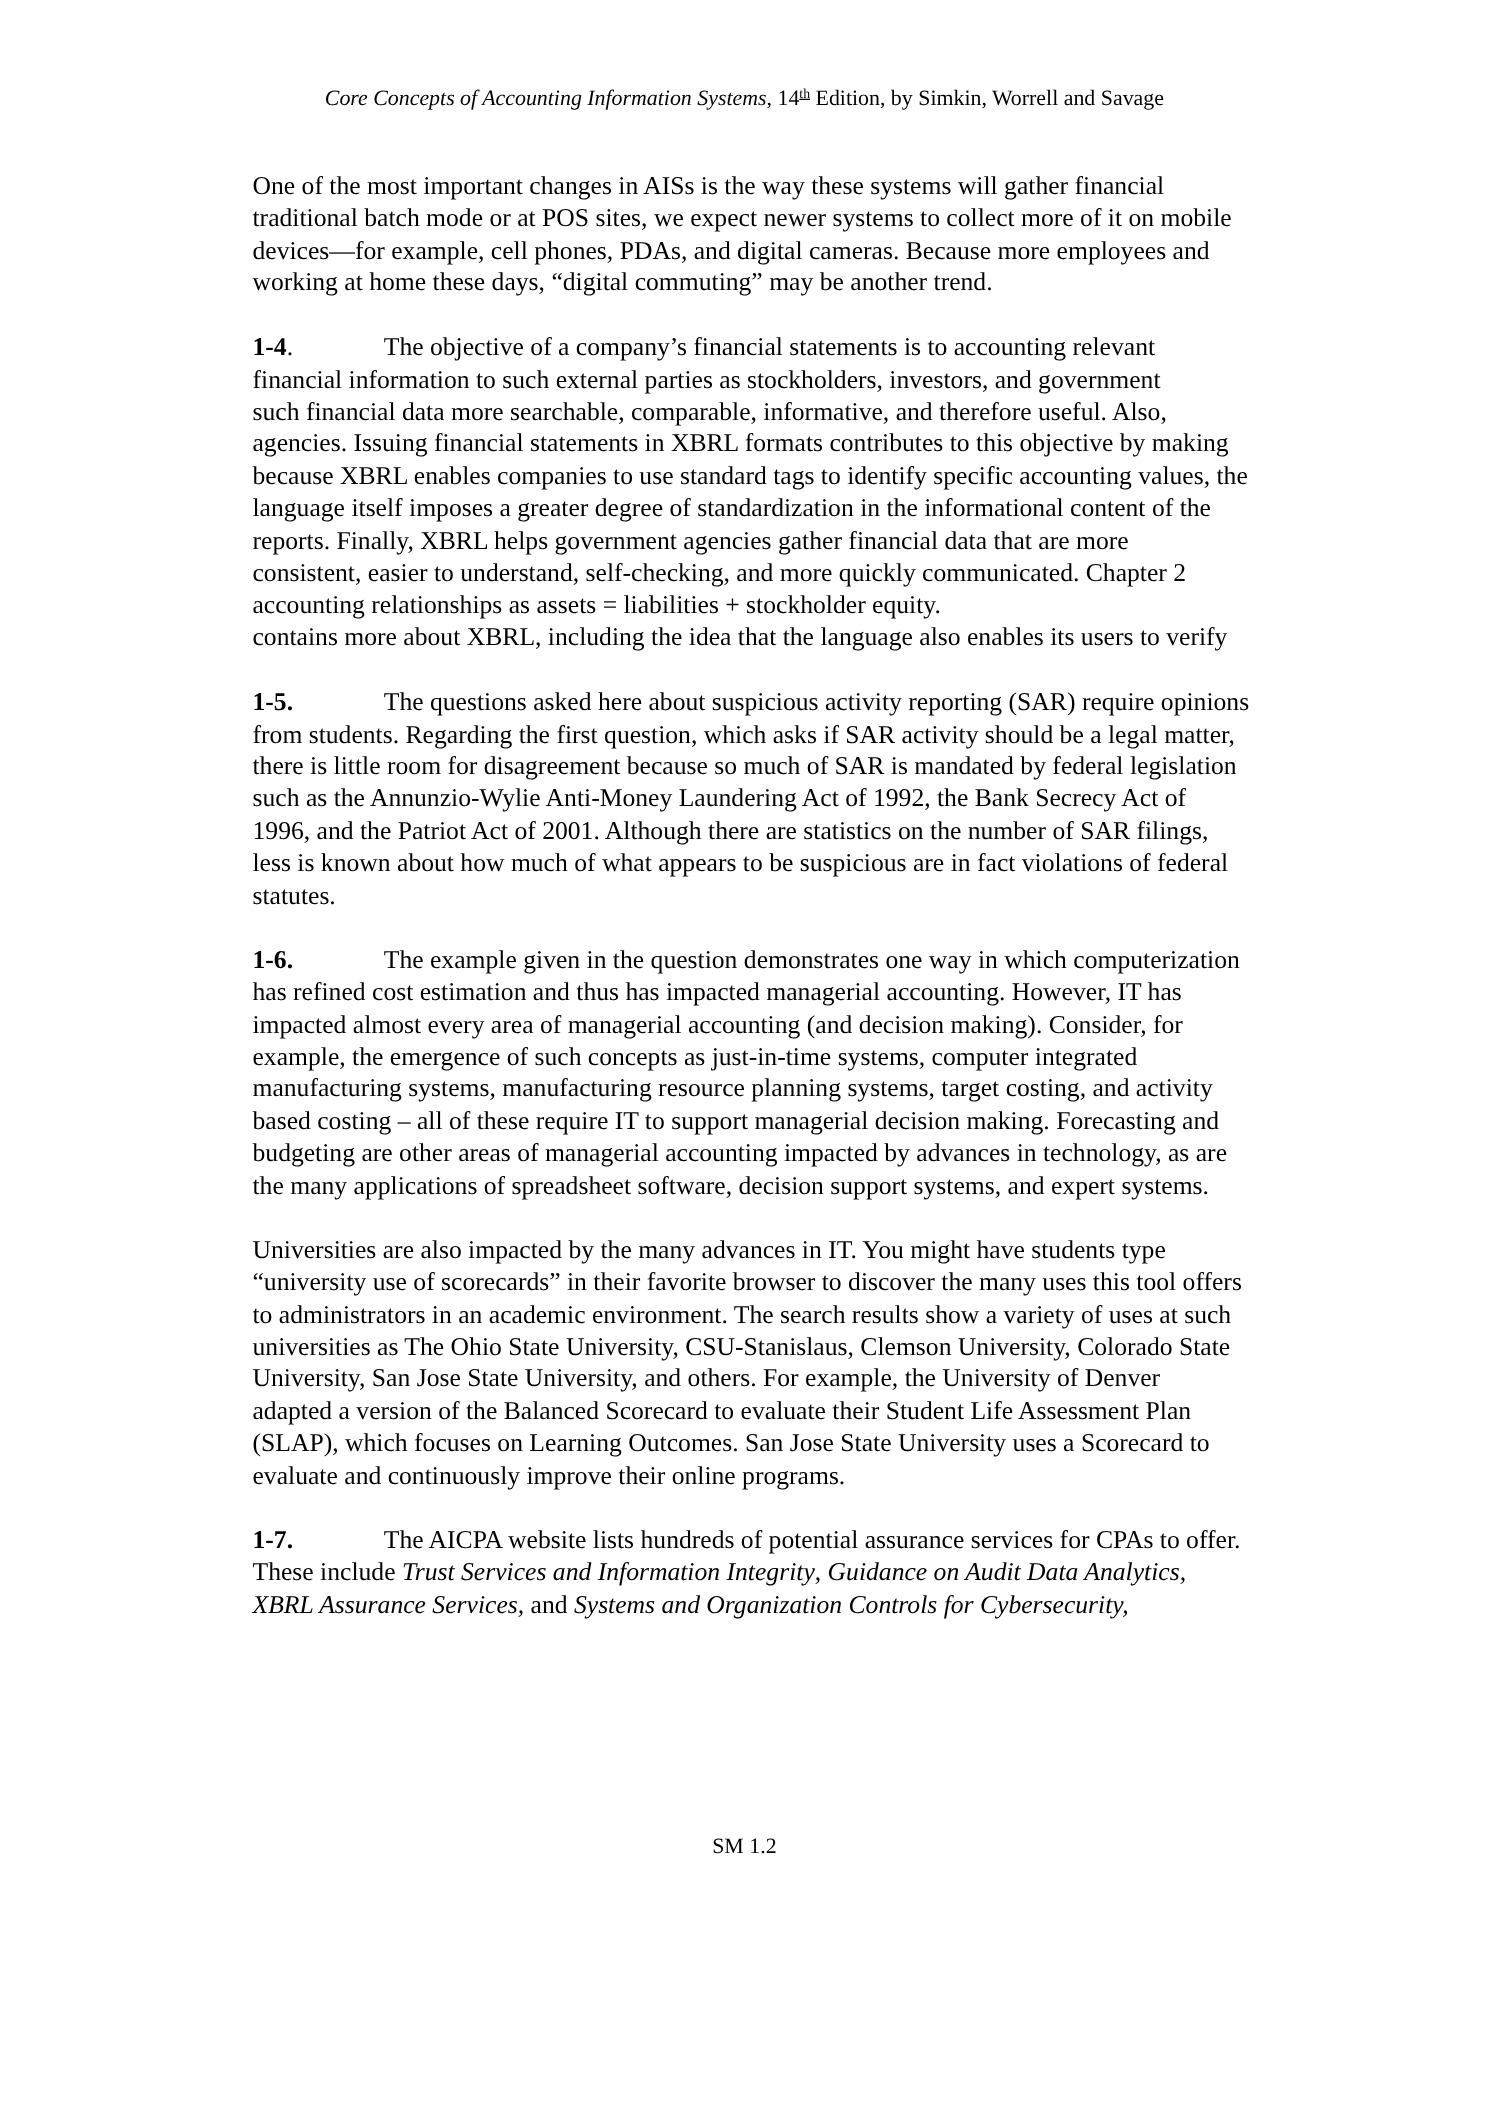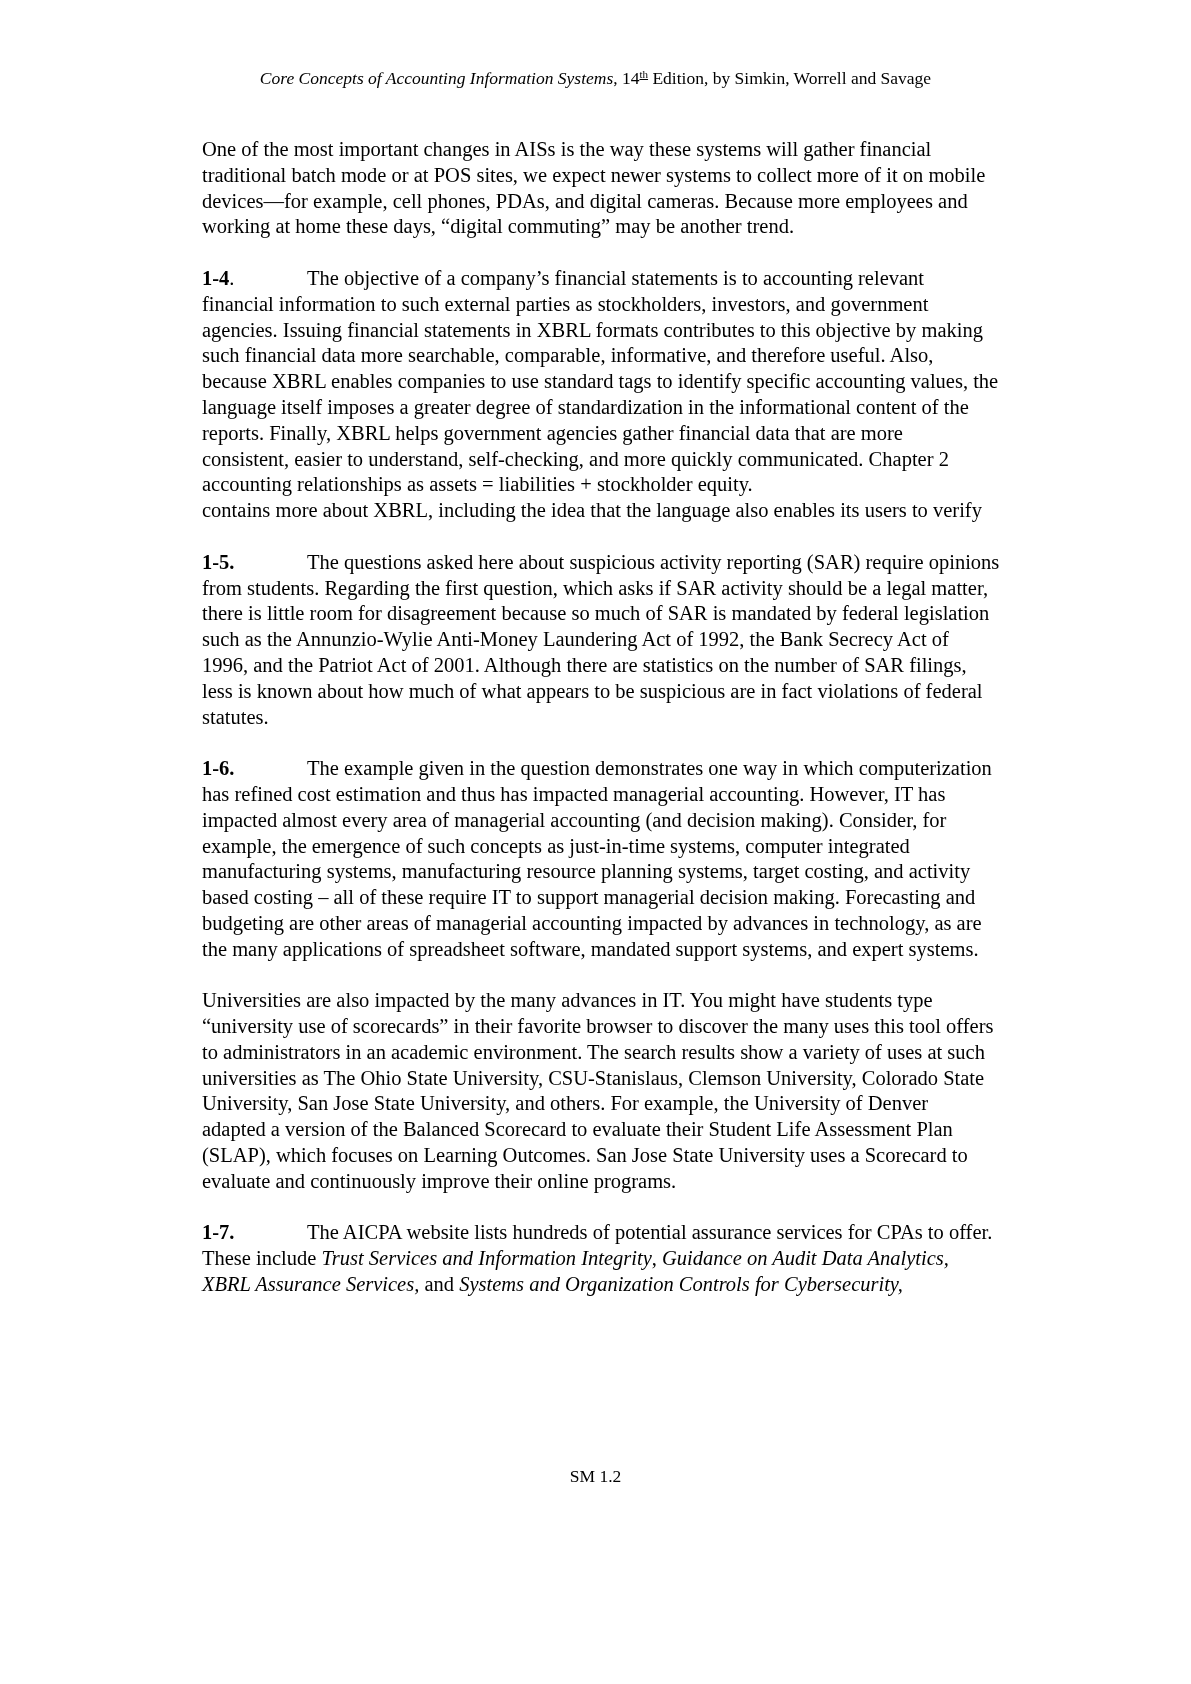--- a/index.html
+++ b/index.html
@@ -29,22 +29,22 @@
   <p class="para">
     <span class="line">One of the most important changes in AISs is the way these systems will gather financial</span>
     <span class="line">traditional batch mode or at POS sites, we expect newer systems to collect more of it on mobile</span>
     <span class="line">devices—for example, cell phones, PDAs, and digital cameras.  Because more employees and</span>
     <span class="line">working at home these days, “digital commuting” may be another trend.</span>
   </p>
 
   <p class="para">
     <span class="line"><span class="qnum"><span>1-4</span><span style="font-weight:normal">.</span></span><span>The objective of a company’s financial statements is to accounting relevant</span></span>
     <span class="line">financial information to such external parties as stockholders, investors, and government</span>
+    <span class="line">such financial data more searchable, comparable, informative, and therefore useful.  Also,</span>
     <span class="line">agencies.  Issuing financial statements in XBRL formats contributes to this objective by making</span>
-    <span class="line">such financial data more searchable, comparable, informative, and therefore useful.  Also,</span>
     <span class="line">because XBRL enables companies to use standard tags to identify specific accounting values, the</span>
     <span class="line">language itself imposes a greater degree of standardization in the informational content of the</span>
     <span class="line">reports.  Finally, XBRL helps government agencies gather financial data that are more</span>
     <span class="line">consistent, easier to understand, self-checking, and more quickly communicated.  Chapter 2</span>
     <span class="line">accounting relationships as assets = liabilities + stockholder equity.</span>
     <span class="line">contains more about XBRL, including the idea that the language also enables its users to verify</span>
   </p>
 
   <p class="para">
     <span class="line"><span class="qnum">1-5.</span><span>The questions asked here about suspicious activity reporting (SAR) require opinions</span></span>
@@ -57,21 +57,21 @@
   </p>
 
   <p class="para">
     <span class="line"><span class="qnum">1-6.</span><span>The example given in the question demonstrates one way in which computerization</span></span>
     <span class="line">has refined cost estimation and thus has impacted managerial accounting.   However, IT has</span>
     <span class="line">impacted almost every area of managerial accounting (and decision making). Consider, for</span>
     <span class="line">example, the emergence of such concepts as just-in-time systems, computer integrated</span>
     <span class="line">manufacturing systems, manufacturing resource planning systems, target costing, and activity</span>
     <span class="line">based costing – all of these require IT to support managerial decision making.  Forecasting and</span>
     <span class="line">budgeting are other areas of managerial accounting impacted by advances in technology, as are</span>
-    <span class="line">the many applications of spreadsheet software, mandated support systems, and expert systems.</span>
+    <span class="line">the many applications of spreadsheet software, decision support systems, and expert systems.</span>
   </p>
 
   <p class="para">
     <span class="line">Universities are also impacted by the many advances in IT. You might have students type</span>
     <span class="line">“university use of scorecards” in their favorite browser to discover the many uses this tool offers</span>
     <span class="line">to administrators in an academic environment.  The search results show a variety of uses at such</span>
     <span class="line">universities as The Ohio State University, CSU-Stanislaus, Clemson University, Colorado State</span>
     <span class="line">University, San Jose State University, and others.  For example, the University of Denver</span>
     <span class="line">adapted a version of the Balanced Scorecard to evaluate their Student Life Assessment Plan</span>
     <span class="line">(SLAP), which focuses on Learning Outcomes.  San Jose State University uses a Scorecard to</span>

